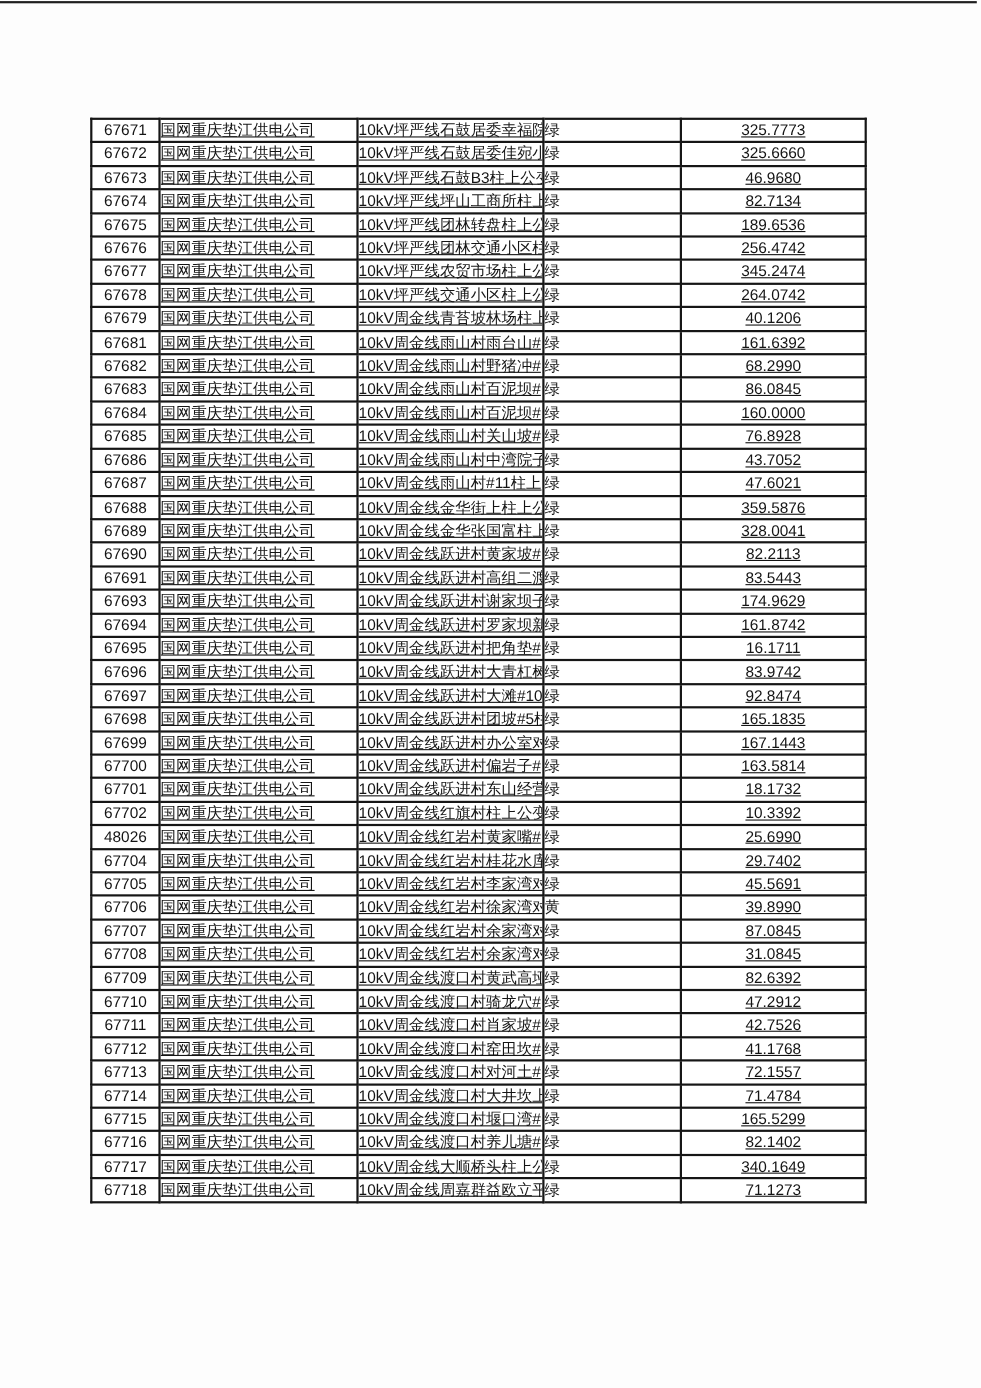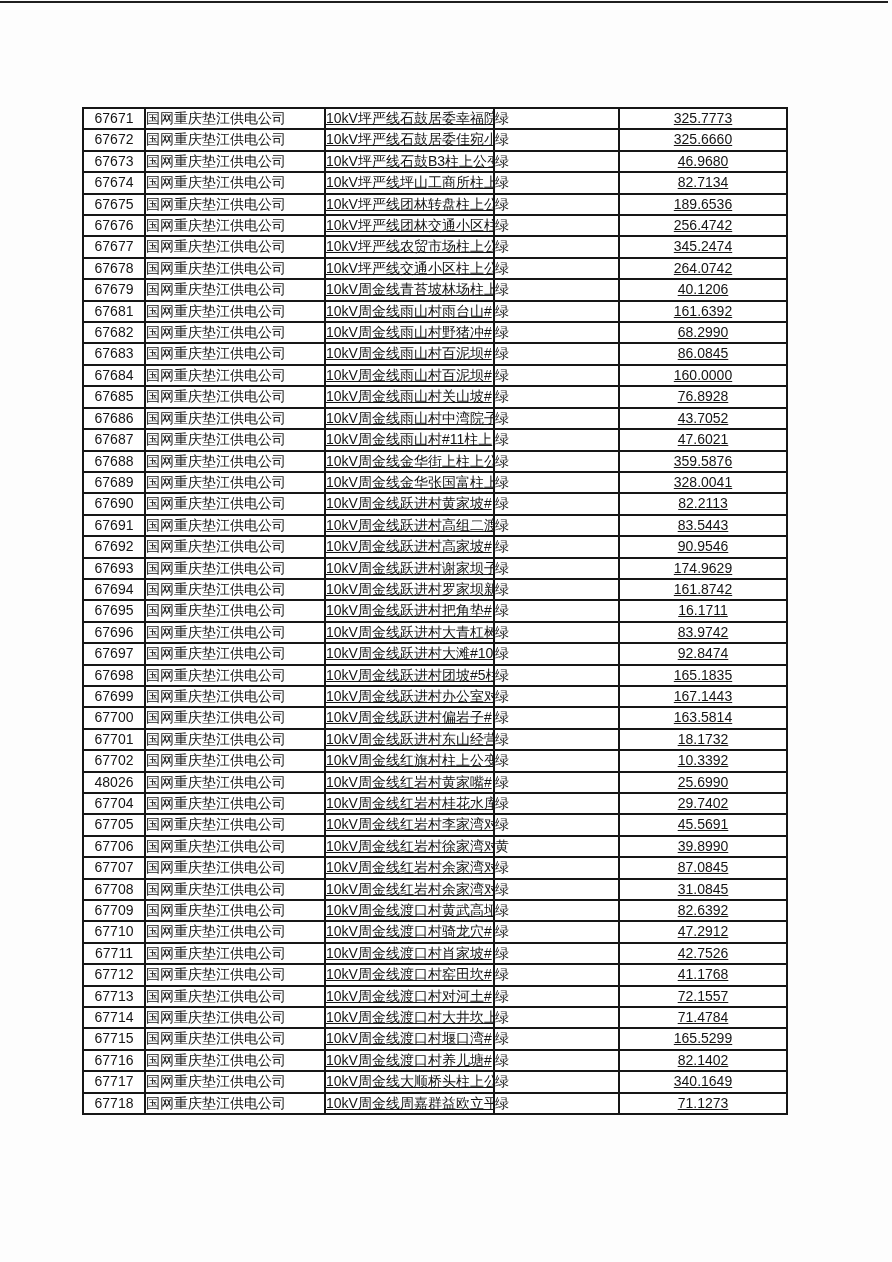--- a/index.html
+++ b/index.html
@@ -36,21 +36,21 @@
     border: 2px solid #161616;
     height: 19.4px;
     line-height: 19.4px;
     font-size: 14px;
     color: #141414;
     padding: 0;
     overflow: hidden;
     white-space: nowrap;
   }
   td.col-id     { text-align: center; }
-  td.col-company{ text-align: left; padding-left: 4px; }
+  td.col-company{ text-align: left; padding-left: 4px; text-decoration: underline; }
   td.col-line   { text-align: left; padding-left: 3px; text-decoration: underline; }
   td.col-status { text-align: left; padding-left: 2px; }
   td.col-value  { text-align: center; text-decoration: underline; }
 </style>
 </head>
 <body>
 
 <div class="page">
   <div class="top-rule"></div>
 
@@ -197,27 +197,20 @@
           <td class="col-value">82.2113</td>
         </tr>
         <tr>
           <td class="col-id">67691</td>
           <td class="col-company">国网重庆垫江供电公司</td>
           <td class="col-line">10kV周金线跃进村高组二渡</td>
           <td class="col-status">绿</td>
           <td class="col-value">83.5443</td>
         </tr>
         <tr>
-          <td class="col-id">67692</td>
-          <td class="col-company">国网重庆垫江供电公司</td>
-          <td class="col-line">10kV周金线跃进村高家坡#</td>
-          <td class="col-status">绿</td>
-          <td class="col-value">90.9546</td>
-        </tr>
-        <tr>
           <td class="col-id">67693</td>
           <td class="col-company">国网重庆垫江供电公司</td>
           <td class="col-line">10kV周金线跃进村谢家坝子</td>
           <td class="col-status">绿</td>
           <td class="col-value">174.9629</td>
         </tr>
         <tr>
           <td class="col-id">67694</td>
           <td class="col-company">国网重庆垫江供电公司</td>
           <td class="col-line">10kV周金线跃进村罗家坝新</td>

